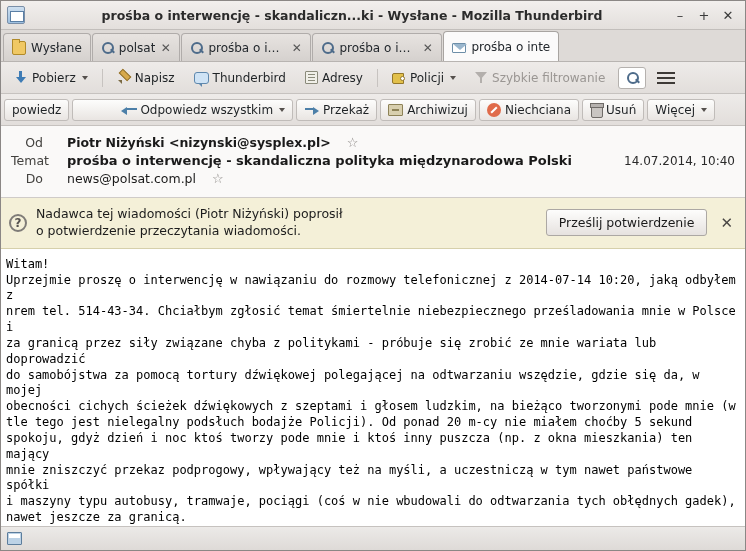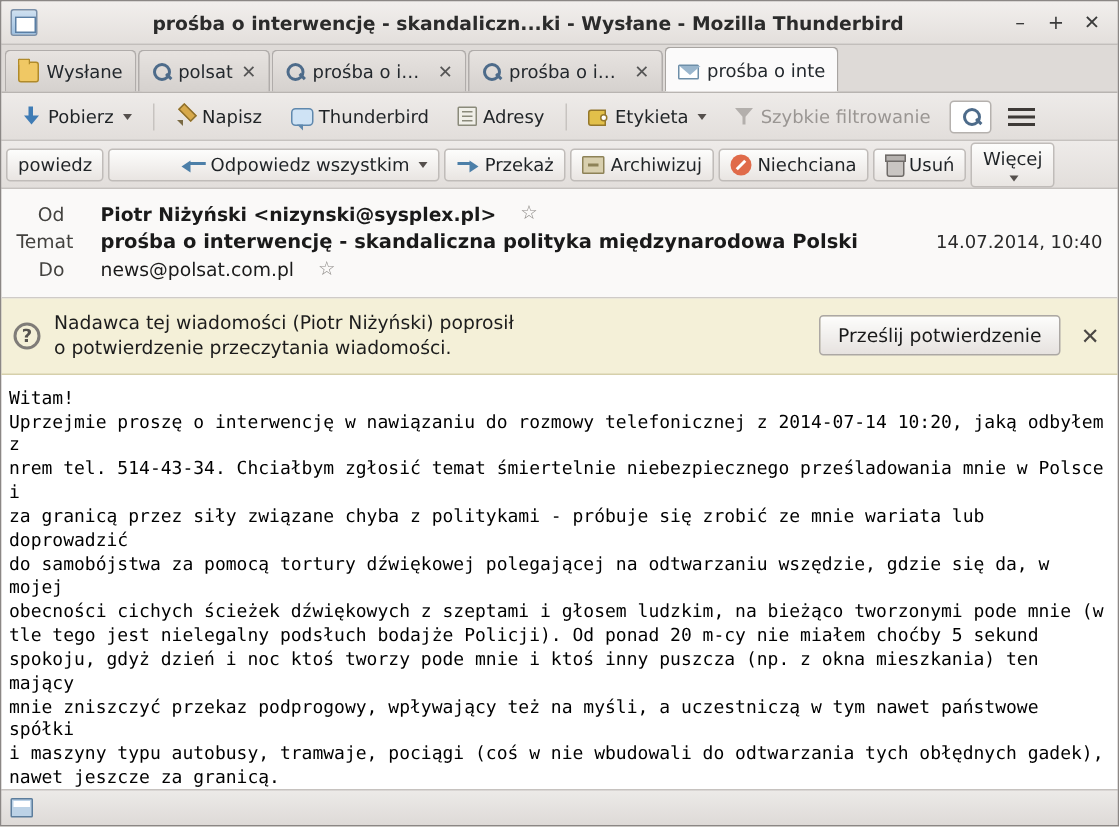--- a/index.html
+++ b/index.html
@@ -442,21 +442,21 @@
       <span class="ico ico-chat"></span>
       <span>Thunderbird</span>
     </div>
     <div class="tbtn">
       <span class="ico ico-book"></span>
       <span>Adresy</span>
     </div>
     <div class="sep"></div>
     <div class="tbtn">
       <span class="ico ico-tag"></span>
-      <span>Etykieta</span>
+      <span>Policji</span>
       <span class="caret"></span>
     </div>
     <div class="tbtn dim">
       <span class="ico ico-funnel"></span>
       <span>Szybkie filtrowanie</span>
     </div>
     <div class="searchbox">
       <span class="ico ico-search"></span>
     </div>
     <div class="hamburger">
@@ -484,21 +484,21 @@
       <span>Archiwizuj</span>
     </div>
     <div class="tbtn" style="border-color:#c0bcb9;background:linear-gradient(#fdfdfc,#e9e5e2);">
       <span class="ico ico-junk"></span>
       <span>Niechciana</span>
     </div>
     <div class="tbtn" style="border-color:#c0bcb9;background:linear-gradient(#fdfdfc,#e9e5e2);">
       <span class="ico ico-trash"></span>
       <span>Usuń</span>
     </div>
-    <div class="tbtn" style="border-color:#c0bcb9;background:linear-gradient(#fdfdfc,#e9e5e2);flex-direction:column;">
+    <div class="tbtn" style="border-color:#c0bcb9;background:linear-gradient(#fdfdfc,#e9e5e2);">
       <span>Więcej</span>
       <span class="caret"></span>
     </div>
     <div class="spacer"></div>
   </div>
 
   <div class="msgheader">
     <div class="hrow">
       <div class="hlabel">Od</div>
       <div class="hvalue">

